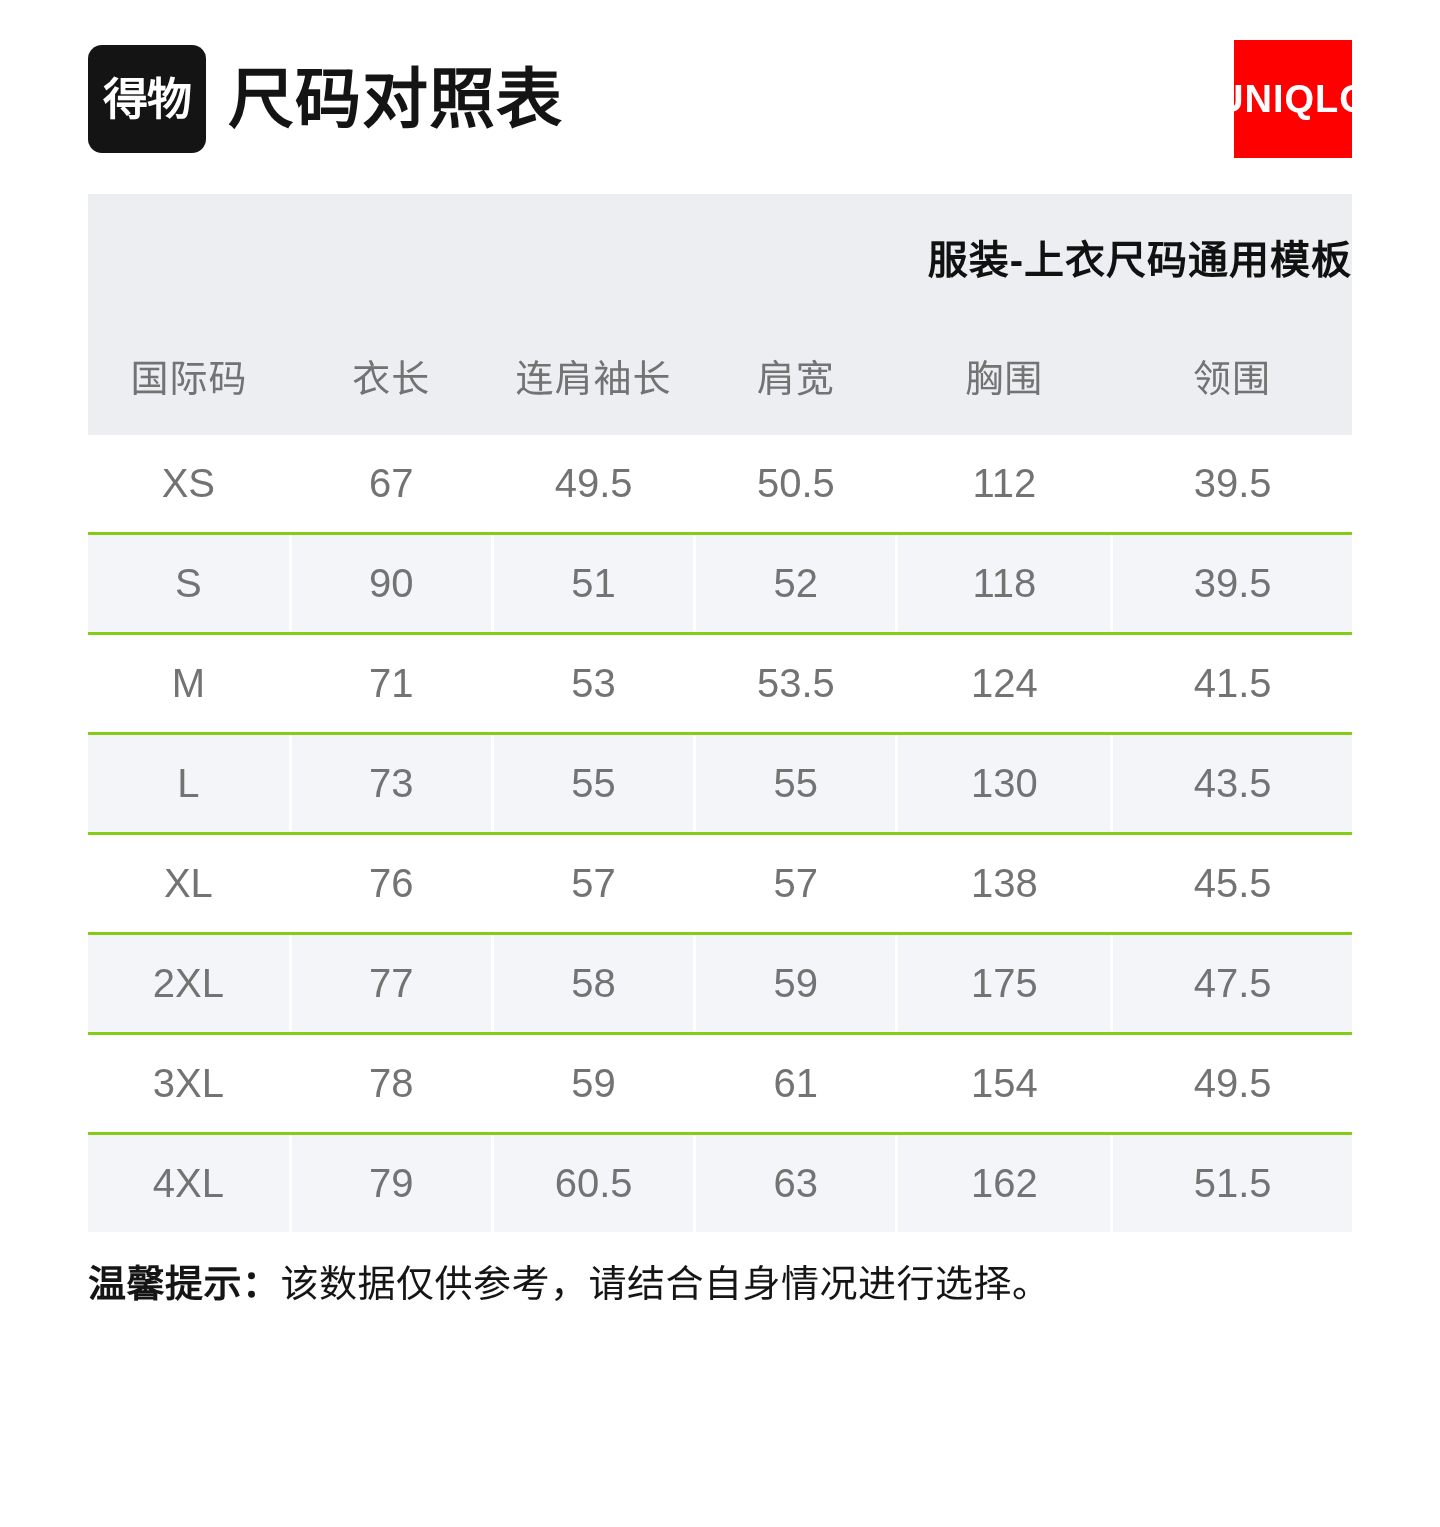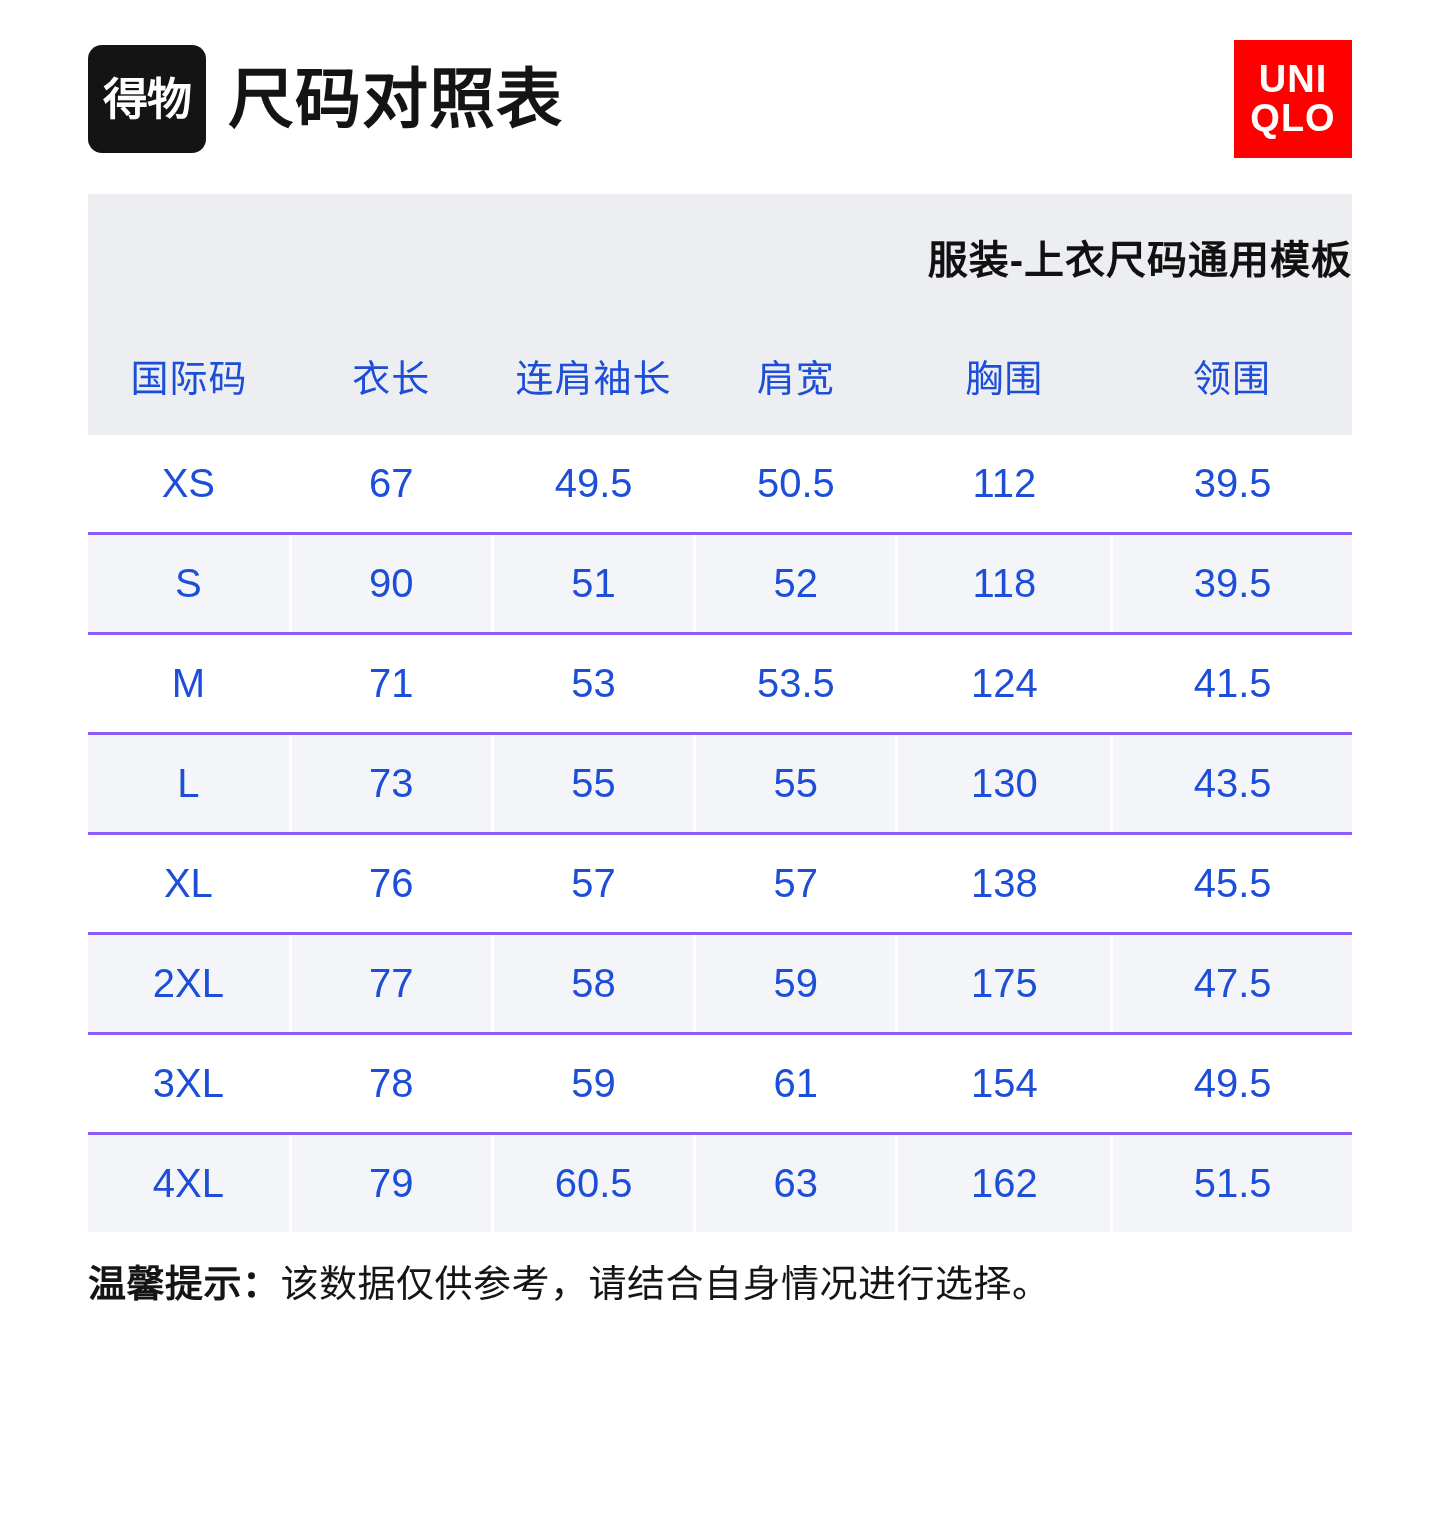--- a/index.html
+++ b/index.html
@@ -58,21 +58,21 @@
     letter-spacing: 1px;
     color: #141414;
     line-height: 1;
     white-space: nowrap;
   }
   .uniqlo-logo {
     width: 118px;
     height: 118px;
     background: #ff0000;
     display: flex;
-    flex-direction: column;
+    flex-direction: row;
     align-items: center;
     justify-content: center;
     color: #ffffff;
     font-weight: 700;
     font-size: 38px;
     line-height: 1.02;
     letter-spacing: 1px;
     font-family: "Liberation Sans", "DejaVu Sans", sans-serif;
   }
   .uniqlo-logo span {
@@ -96,33 +96,33 @@
   table.size-table {
     width: 100%;
     border-collapse: collapse;
     table-layout: fixed;
     background: #f4f5f8;
   }
   table.size-table th,
   table.size-table td {
     text-align: center;
     font-weight: 400;
-    color: #1d4ed8;
+    color: #737373;
   }
   table.size-table thead th {
     font-size: 38px;
     padding: 30px 0 32px 0;
     background: #eceef2;
     letter-spacing: 1px;
   }
   table.size-table tbody td {
     font-size: 40px;
     padding: 26px 0 26px 0;
     border-right: 3px solid #ffffff;
-    border-bottom: 3px solid #8b5cf6;
+    border-bottom: 3px solid #84cc16;
   }
   table.size-table tbody tr td:last-child {
     border-right: none;
   }
   table.size-table tbody tr:last-child td {
     border-bottom: none;
   }
   table.size-table tbody tr:nth-child(odd) td {
     background: #ffffff;
   }

